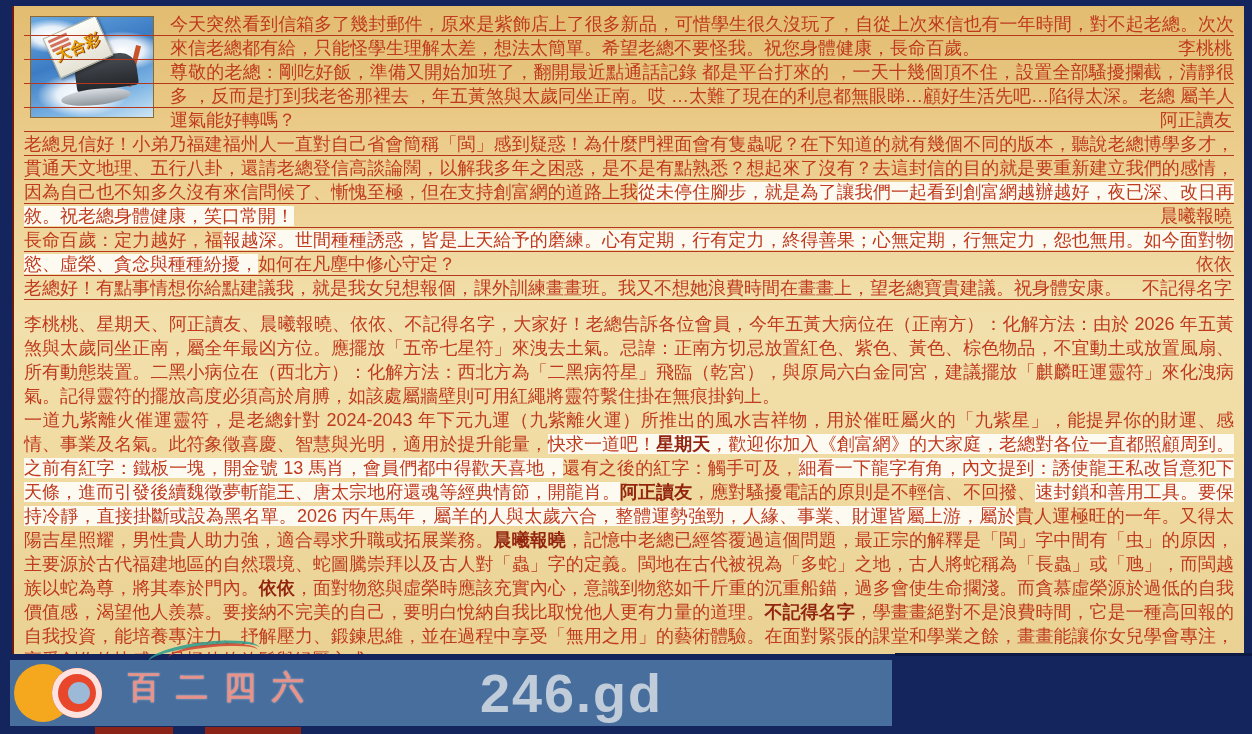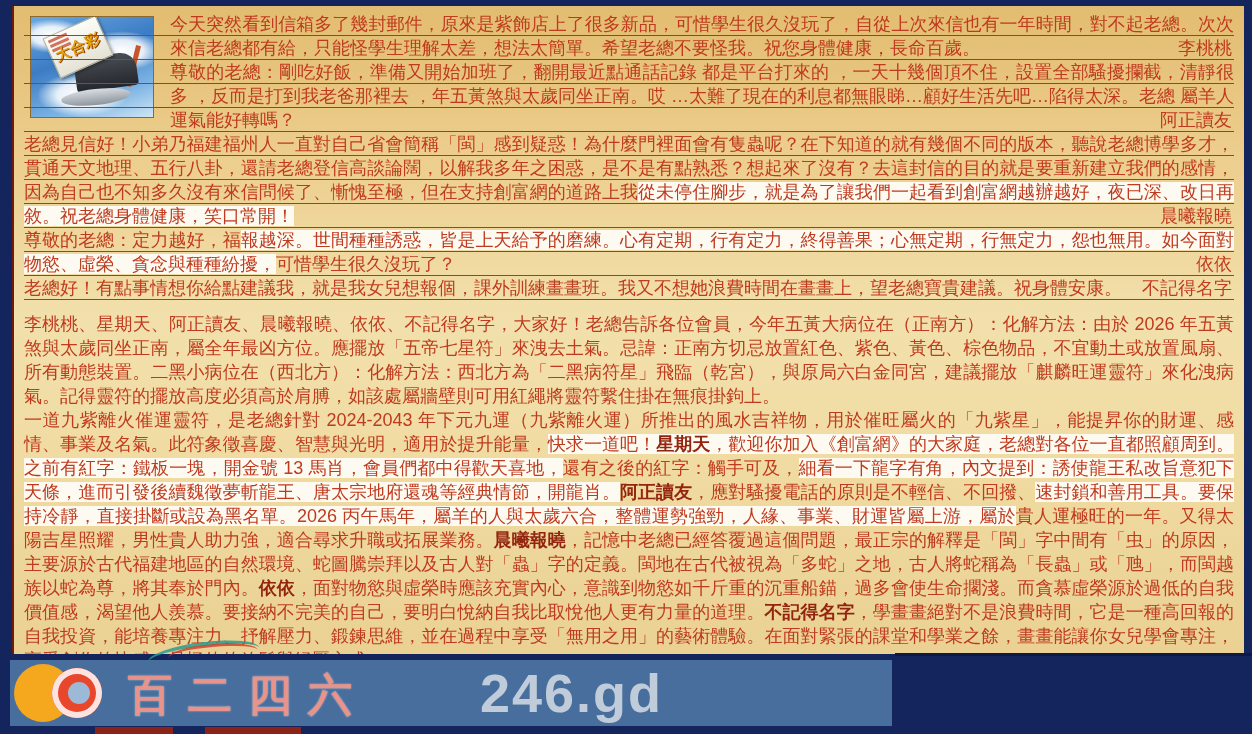--- a/index.html
+++ b/index.html
@@ -50,21 +50,21 @@
   .band { position:absolute; left:0; right:0; bottom:0; height:80px; background:#14245c; }
   .band-edge { position:absolute; left:895px; right:0; bottom:78px; height:3px; background:#0e1a46; }
   .wm {
     position:absolute; left:10px; bottom:8px; width:882px; height:66px;
     background:rgba(108,163,205,.58); z-index:3;
   }
   .wm-circle1 { position:absolute; left:4px; top:4px; width:58px; height:58px; border-radius:50%; background:#f5a81d; }
   .wm-circle2 { position:absolute; left:42px; top:8px; width:50px; height:50px; border-radius:50%; background:#e8472b; box-shadow:inset 0 0 0 6px rgba(255,255,255,.85), inset 0 0 0 12px #e8472b; }
   .wm-dotblue { position:absolute; left:58px; top:22px; width:22px; height:22px; border-radius:50%; background:#9db9d8; }
   .wm-cn {
-    position:absolute; left:118px; top:6px; font-size:44px; font-weight:700;
+    position:absolute; left:118px; top:6px; font-size:32px; font-weight:700;
     color:rgba(243,140,126,.85); letter-spacing:16px; white-space:nowrap;
     text-shadow:0 0 2px rgba(255,255,255,.6);
   }
   .wm-domain {
     position:absolute; left:470px; top:2px; font-size:54px; font-weight:700;
     color:rgba(223,228,233,.8); letter-spacing:2px;text-align:center;
   }
   .swoosh { position:absolute; left:148px; bottom:66px; width:112px; height:26px; border-top:4px solid #2a9d8f; border-radius:50%; transform:rotate(-7deg); opacity:.85; z-index:4; }
   .swoosh2 { position:absolute; left:168px; bottom:70px; width:90px; height:20px; border-top:3px solid #d23a2a; border-radius:50%; transform:rotate(-5deg); opacity:.8; z-index:4; }
   .tab { position:absolute; bottom:0; height:7px; background:#8c2318; z-index:5; }
@@ -96,21 +96,21 @@
       </div>
       <div class="letter">
         <span><span>尊敬的老總：剛吃好飯，準備又開始加班了，翻開最近點通話記錄 都是平台打來的 ，一天十幾個頂不住，設置全部騷擾攔截，清靜很多 ，反而是打到我老爸那裡去 ，年五黃煞與太歲同坐正南。哎 …太難了現在的利息都無眼睇…顧好生活先吧…陷得太深。老總 屬羊人運氣能好轉嗎？</span></span>
         <span class="sig">阿正讀友</span>
       </div>
       <div class="letter">
         <span><span>老總見信好！小弟乃福建福州人一直對自己省會簡稱「閩」感到疑惑！為什麼門裡面會有隻蟲呢？在下知道的就有幾個不同的版本，聽說老總博學多才，貫通天文地理、五行八卦，還請老總登信高談論闊，以解我多年之困惑，是不是有點熟悉？想起來了沒有？去這封信的目的就是要重新建立我們的感情，因為自己也不知多久沒有來信問候了、慚愧至極，但在支持創富網的道路上我</span><span class="hl">從未停住腳步，就是為了讓我們一起看到創富網越辦越好，夜已深、改日再敘。祝老總身體健康，笑口常開！</span></span>
         <span class="sig">晨曦報曉</span>
       </div>
       <div class="letter">
-        <span><span>尊敬的老總：定力越好，福</span><span class="hl">報越深。世間種種誘惑，皆是上天給予的磨練。心有定期，行有定力，終得善果；心無定期，行無定力，怨也無用。如今面對物慾、虛榮、貪念與種種紛擾，</span><span>可惜學生很久沒玩了？</span></span>
+        <span><span>長命百歲：定力越好，福</span><span class="hl">報越深。世間種種誘惑，皆是上天給予的磨練。心有定期，行有定力，終得善果；心無定期，行無定力，怨也無用。如今面對物慾、虛榮、貪念與種種紛擾，</span><span>如何在凡塵中修心守定？</span></span>
         <span class="sig">依依</span>
       </div>
       <div class="letter">
         <span><span>老總好！有點事情想你給點建議我，就是我女兒想報個，課外訓練畫畫班。我又不想她浪費時間在畫畫上，望老總寶貴建議。祝身體安康。</span></span>
         <span class="sig">不記得名字</span>
       </div>
     </div>
 
     <div class="reply">
       <div class="reply-intro"><span>李桃桃、星期天、阿正讀友、晨曦報曉、依依、不記得名字，大家好！老總告訴各位會員，今年五黃大病位在（正南方）：化解方法：由於 2026 年五黃煞與太歲同坐正南，屬全年最凶方位。應擺放「五帝七星符」來洩去土氣。忌諱：正南方切忌放置紅色、紫色、黃色、棕色物品，不宜動土或放置風扇、所有動態裝置。二黑小病位在（西北方）：化解方法：西北方為「二黑病符星」飛臨（乾宮），與原局六白金同宮，建議擺放「麒麟旺運靈符」來化洩病氣。記得靈符的擺放高度必須高於肩膊，如該處屬牆壁則可用紅繩將靈符繫住掛在無痕掛鉤上。</span></div>

